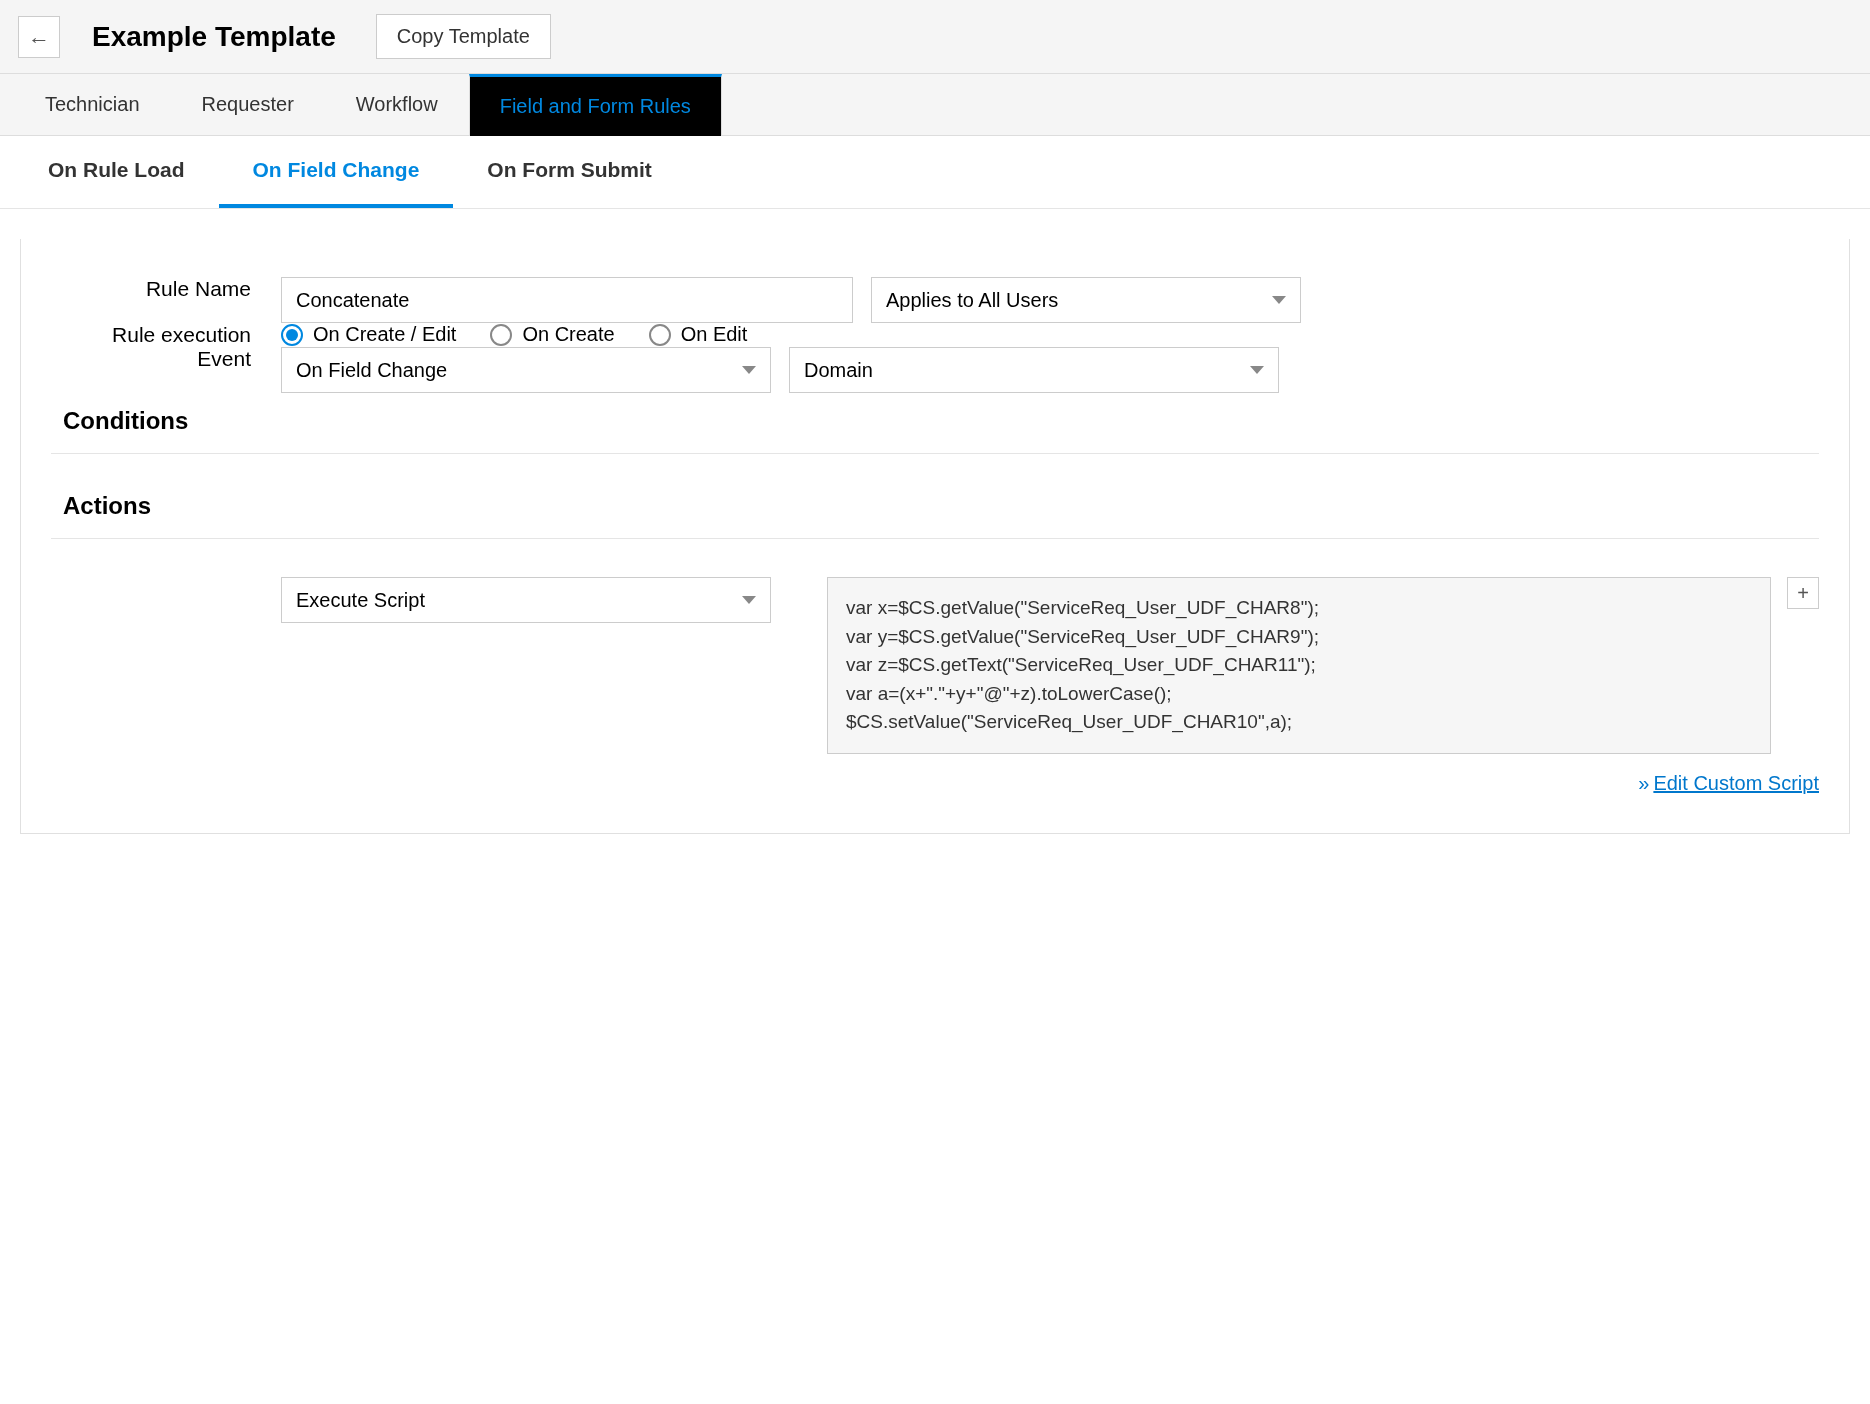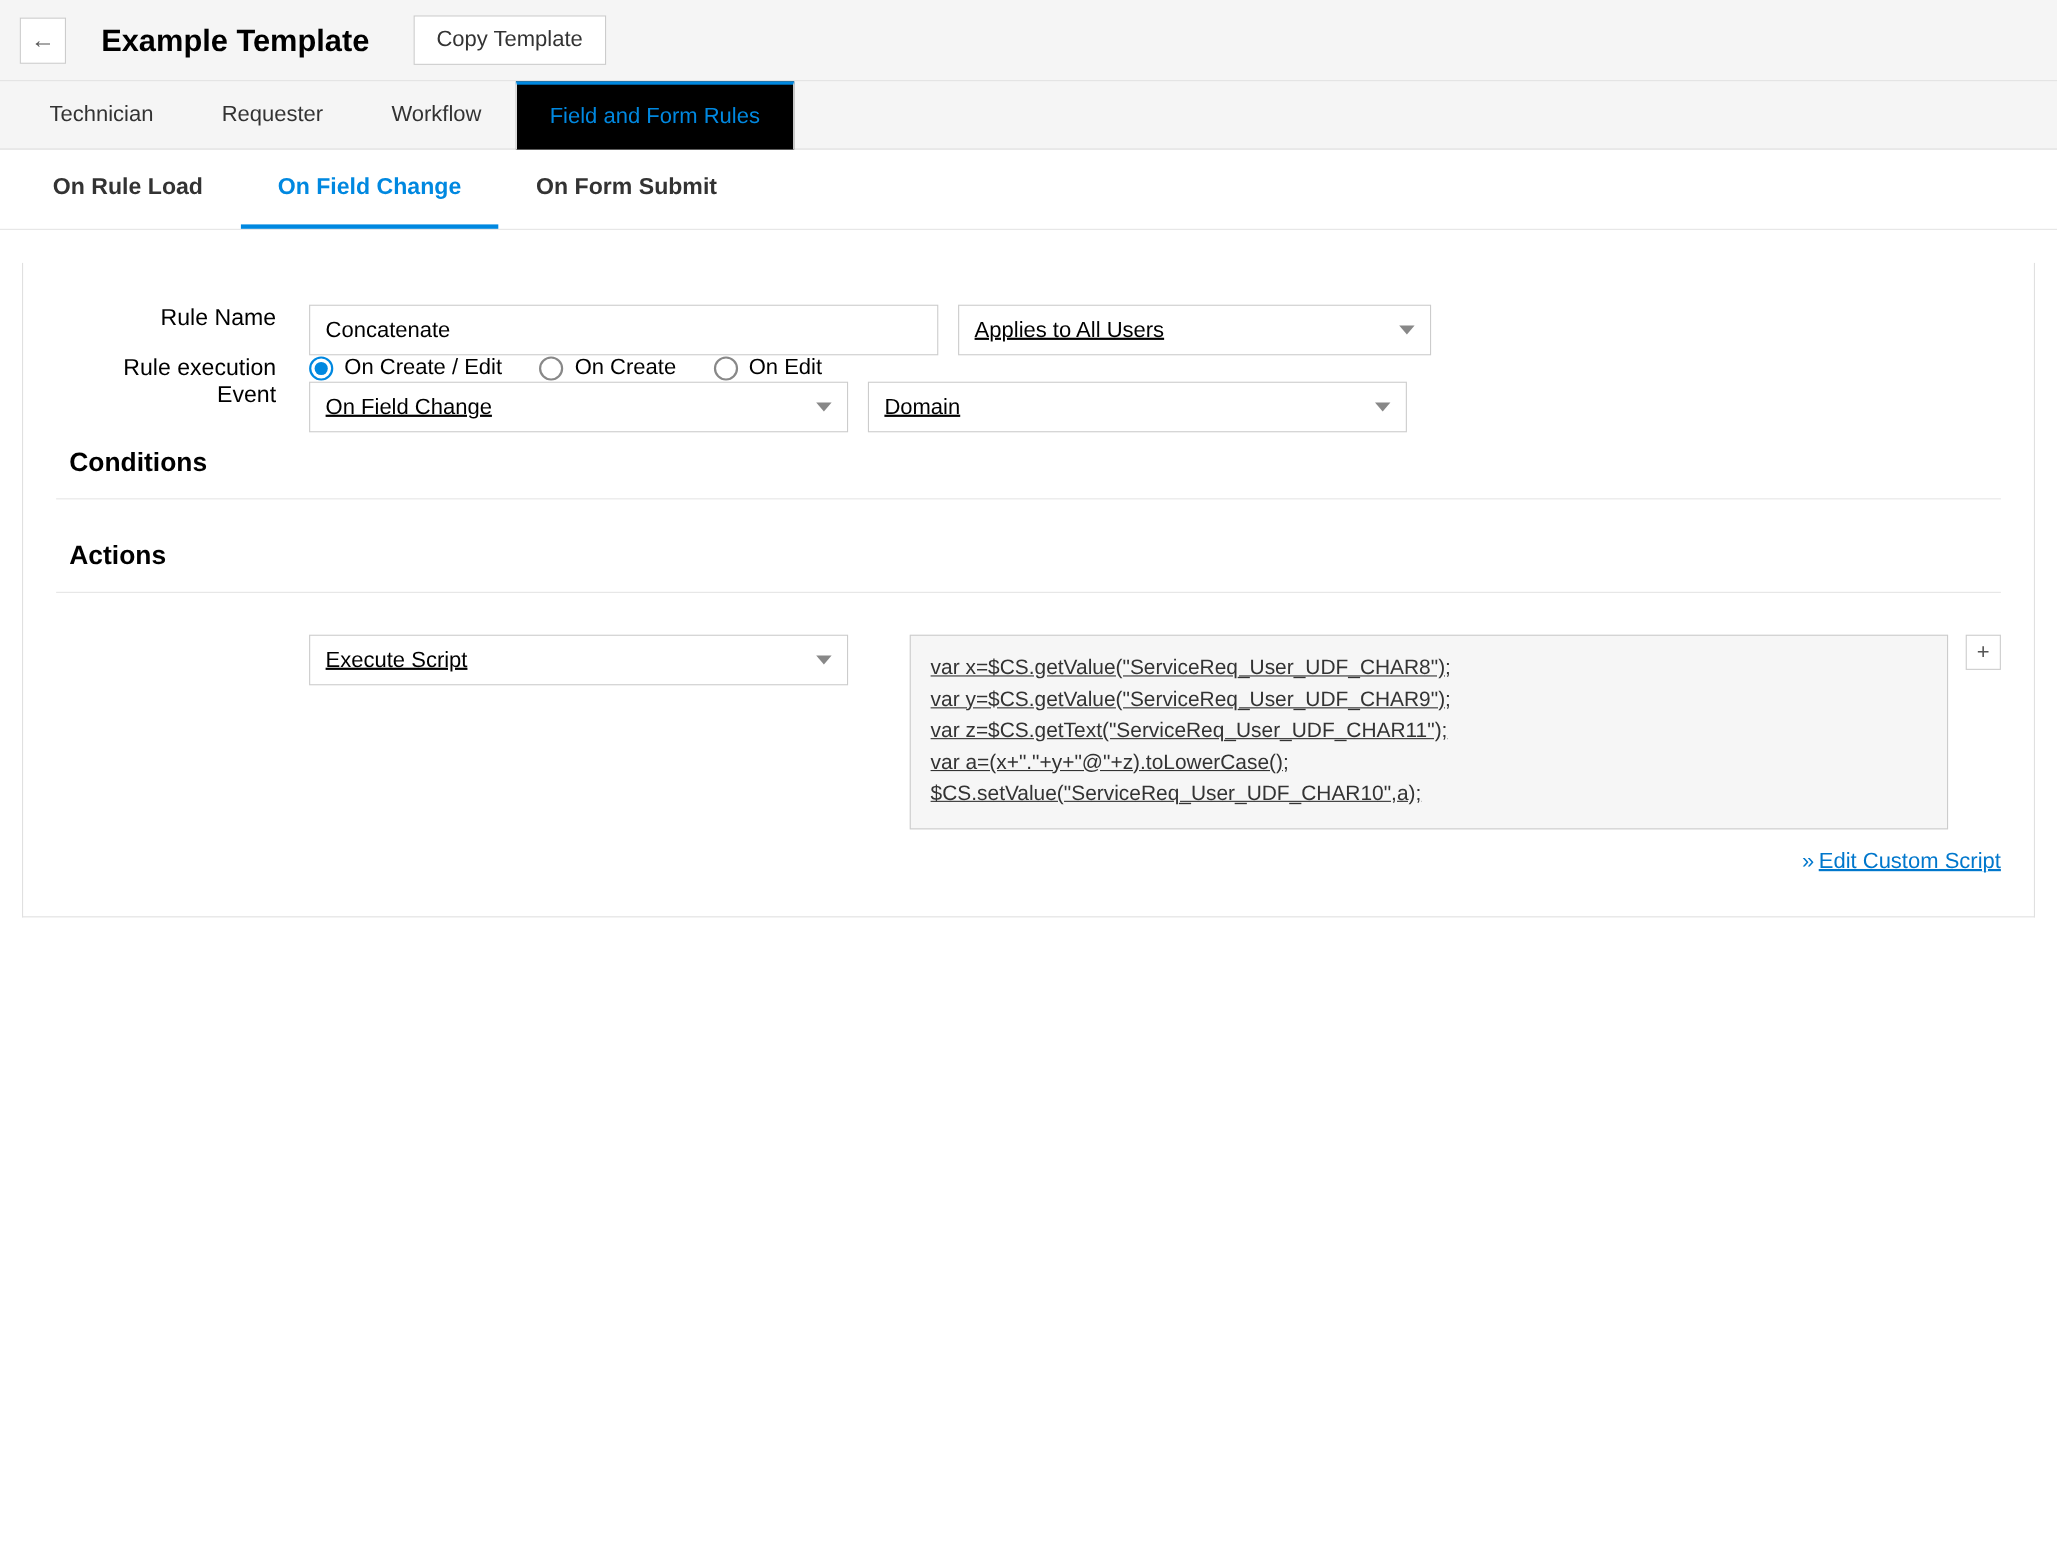--- a/index.html
+++ b/index.html
@@ -21,35 +21,35 @@
 .content { padding: 30px 20px 20px 20px; }
 .panel-header { background: #f2f2f2; border: 1px solid #e0e0e0; padding: 22px 28px; font-size: 24px; font-weight: 700; }
 .panel-body { border: 1px solid #e0e0e0; border-top: none; padding: 38px 30px; }
 
 .form-row { display: flex; align-items: flex-start; }
 .form-label { width: 230px; text-align: right; padding-right: 30px; font-size: 21px; }
 .form-controls { flex: 1; display: flex; gap: 18px; align-items: center; }
 
 .text-input, .select { height: 46px; border: 1px solid #ccc; padding: 0 14px; font-size: 20px; background: #fff; display: flex; align-items: center; justify-content: space-between; cursor: pointer; }
 .text-input { cursor: text; }
-.select { position: relative; text-decoration: underline; }
+.select { position: relative; }
 .select .caret { position: absolute; right: 14px; top: 50%; transform: translateY(-50%); width: 0; height: 0; border-left: 7px solid transparent; border-right: 7px solid transparent; border-top: 8px solid #888; }
 .select.placeholder { color: #888; }
 
 .radio-group { display: flex; gap: 34px; align-items: center; }
 .radio-item { display: flex; align-items: center; gap: 10px; cursor: pointer; }
 .radio-outer { width: 22px; height: 22px; border: 2px solid #888; border-radius: 50%; display: flex; align-items: center; justify-content: center; }
 .radio-item.selected .radio-outer { border-color: #0088e0; }
 .radio-inner { width: 12px; height: 12px; border-radius: 50%; background: #0088e0; display: none; }
 .radio-item.selected .radio-inner { display: block; }
 
 .section-title { font-size: 24px; font-weight: 700; margin: 14px 0 18px 12px; }
 .divider { border: none; border-top: 1px solid #e5e5e5; margin-bottom: 38px; }
 
-.script-box { border: 1px solid #ccc; background: #f6f6f6; padding: 16px 18px; font-size: 19px; line-height: 1.5; color: #333; white-space: pre-wrap; font-family: inherit; text-decoration: underline; }
+.script-box { border: 1px solid #ccc; background: #f6f6f6; padding: 16px 18px; font-size: 19px; line-height: 1.5; color: #333; white-space: pre-wrap; font-family: inherit; }
 
 .value-input { height: 46px; border: 1px solid #ccc; background: #f6f6f6; }
 
 .plus-btn { width: 32px; height: 32px; border: 1px solid #ccc; background: #fff; display: flex; align-items: center; justify-content: center; cursor: pointer; font-size: 20px; color: #555; }
 
 .edit-script-link { text-align: right; margin-top: 18px; }
 .edit-script-link a { color: #0077cc; text-decoration: underline; font-size: 20px; cursor: pointer; }
 .edit-script-link .raquo { color: #0077cc; text-decoration: none; margin-right: 4px; }
 </style>
 </head>

